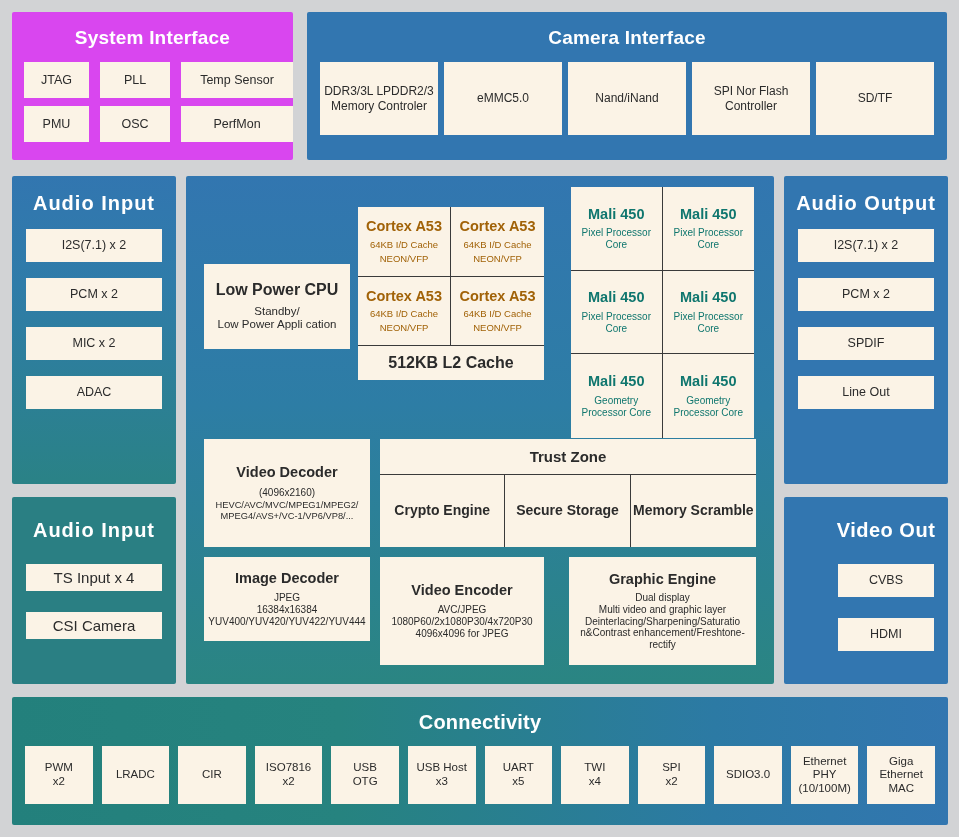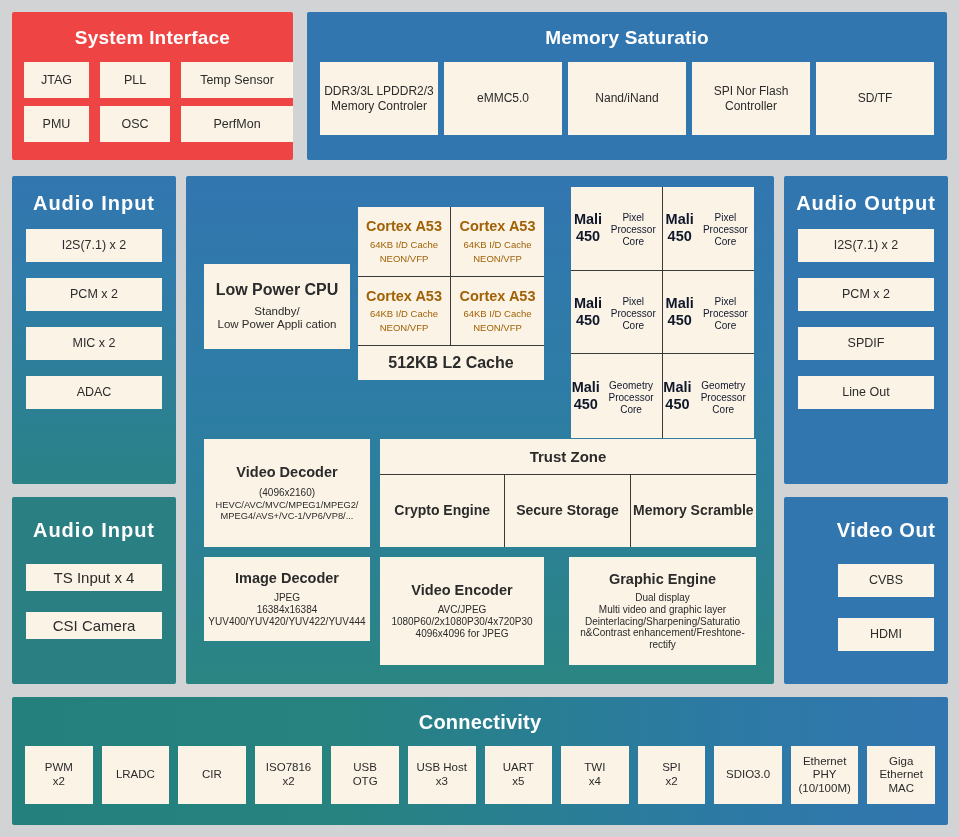--- a/index.html
+++ b/index.html
@@ -42,21 +42,21 @@
     align-items: center;
     justify-content: center;
     text-align: center;
     line-height: 1.18;
   }
   .card .t1 { font-weight: bold; }
 
   
   #system-interface {
     left: 12px; top: 12px; width: 281px; height: 148px;
-    background: #ef4444;
+    background: #d946ef;
   }
   #system-interface .panel-title { font-size: 19px; margin-top: 15px; }
   #system-interface .grid {
     margin: 13px 12px 0 12px;
     display: grid;
     grid-template-columns: 65px 70px 112px;
     grid-auto-rows: 36px;
     gap: 8px 11px;
   }
   #system-interface .card { font-size: 12.5px; }
@@ -128,22 +128,22 @@
     display: flex; align-items: center; justify-content: center;
     font-size: 16px; font-weight: bold; color: #2b2b2b;
   }
 
   #mali-block {
     position: absolute; left: 385px; top: 11px; width: 183px; height: 251px;
     background: #fbf3e6;
     display: grid; grid-template-columns: 1fr 1fr; grid-template-rows: repeat(3, 1fr);
   }
   #mali-block .gpu {
-    display: flex; flex-direction: row; align-items: center; justify-content: center;
-    text-align: center; color: #0f172a; line-height: 1.2;
+    display: flex; flex-direction: column; align-items: center; justify-content: center;
+    text-align: center; color: #0f766e; line-height: 1.2;
   }
   #mali-block .gpu .nm { font-size: 14.5px; font-weight: bold; }
   #mali-block .gpu .sub { font-size: 10px; margin-top: 4px; }
   #mali-block .gpu.br { border-right: 1px solid #3a3a3a; }
   #mali-block .gpu.bb { border-bottom: 1px solid #3a3a3a; }
 
   
   #video-decoder {
     position: absolute; left: 18px; top: 263px; width: 166px; height: 108px;
     font-size: 9.3px;
@@ -243,21 +243,21 @@
       <div class="card">
           <span>OSC</span>
         </div>
       <div class="card">
           <span>PerfMon</span>
         </div>
     </div>
   </div>
 
   <div class="panel" id="memory-interface">
-    <div class="panel-title">Memory Saturatio</div>
+    <div class="panel-title">Camera Interface</div>
     <div class="row">
       <div class="card">
         <span>DDR3/3L LPDDR2/3</span>
         <span>Memory Controler</span>
       </div>
       <div class="card">
         <span>eMMC5.0</span>
       </div>
       <div class="card">
         <span>Nand/iNand</span>

